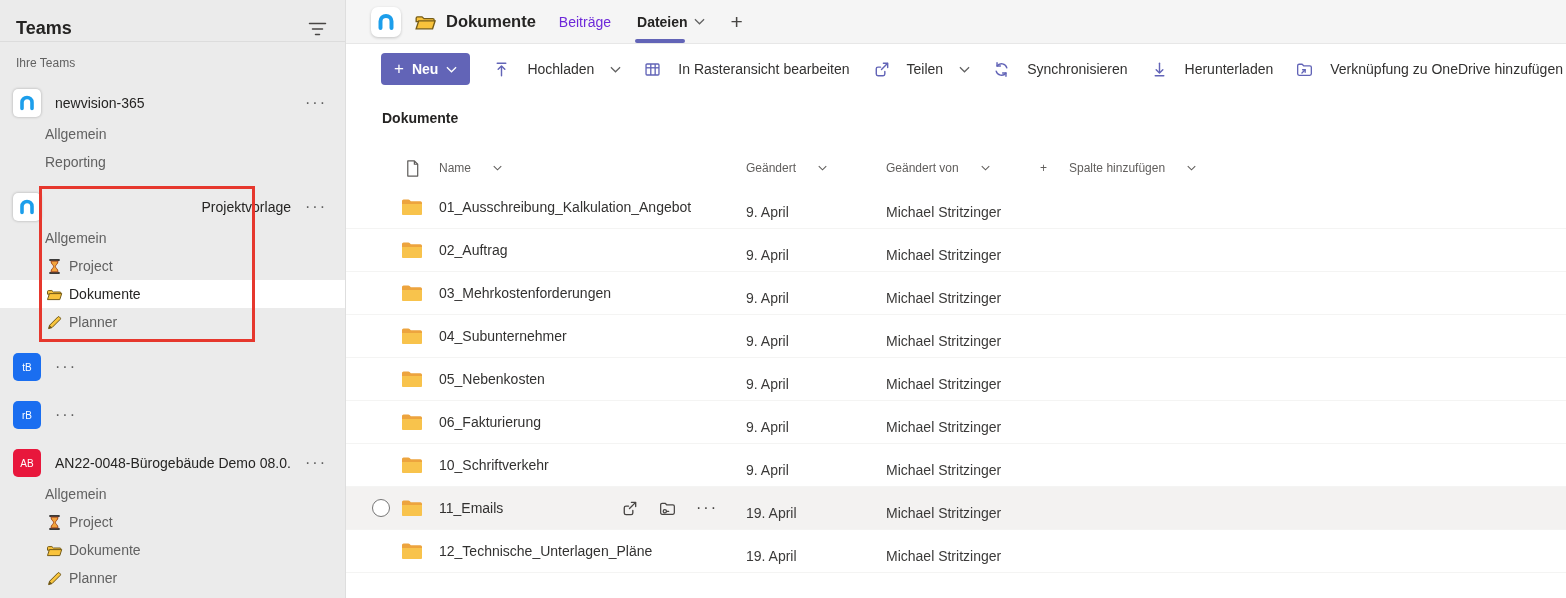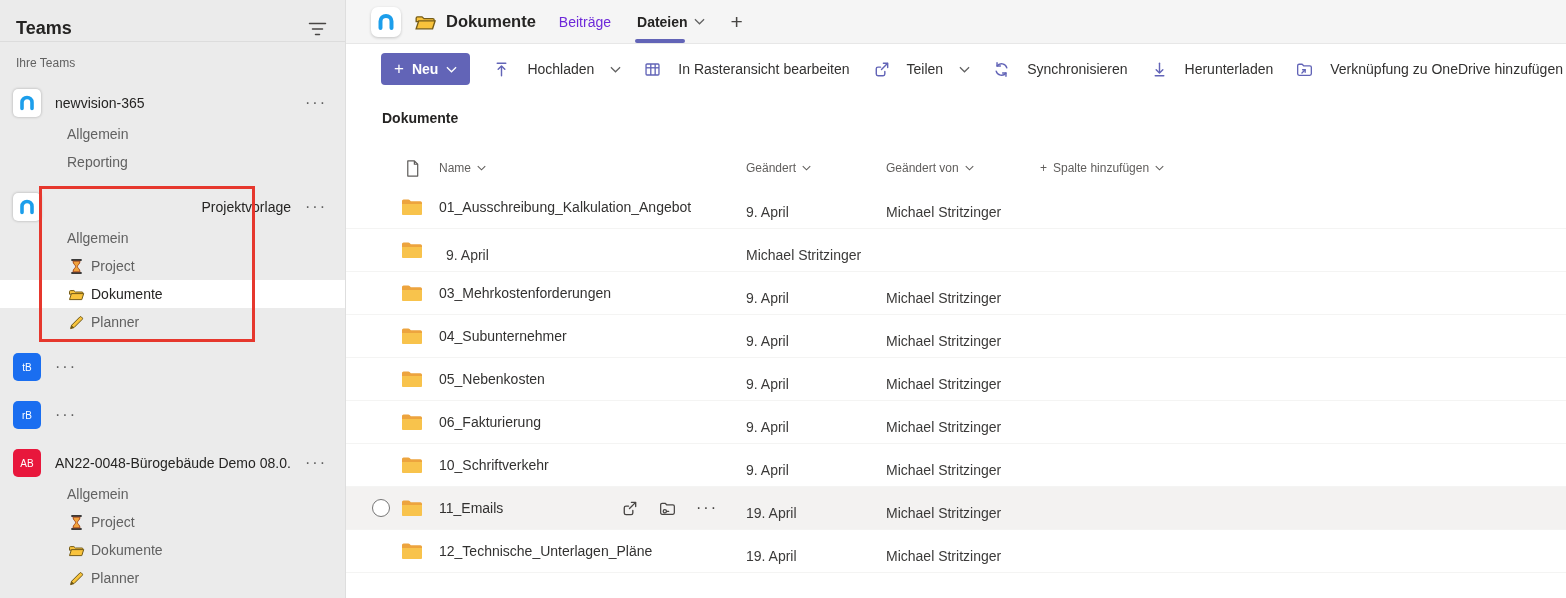--- a/index.html
+++ b/index.html
@@ -18,21 +18,21 @@
   .sb-title { font-size:18px; font-weight:700; color:#252423; }
   .sb-label { margin:14px 16px 0; height:18px; font-size:12px; color:#616161; }
   .team-row { height:34px; margin-top:12px; display:flex; align-items:center; padding:0 18px 0 13px; gap:14px; cursor:pointer; }
   .team-row.mt14 { margin-top:14px;text-align:right; }
   .avatar { width:28px; height:28px; border-radius:5px; flex-shrink:0; display:flex; align-items:center; justify-content:center; font-size:10px; color:#fff; }
   .avatar.logo { background:#fff; box-shadow:0 0 3px rgba(0,0,0,.28); }
   .avatar.blue { background:#1a6ef0; }
   .avatar.red  { background:#e8173c; }
   .team-name { flex:1; font-size:14px; color:#252423; white-space:nowrap; overflow:hidden; }
   .more-dots { color:#616161; font-size:16px; letter-spacing:2px; line-height:10px; cursor:pointer; }
-  .channel { height:28px; display:flex; align-items:center; padding-left:67px; gap:6px; font-size:14px; color:#616161; cursor:pointer; }
+  .channel { height:28px; display:flex; align-items:center; padding-left:45px; gap:6px; font-size:14px; color:#616161; cursor:pointer; }
   .channel.selected { background:#fff; color:#252423; }
   .ch-icon { width:18px; display:flex; justify-content:center; }
   .annotation-box { position:absolute; left:39px; top:186px; width:216px; height:156px; border:3px solid #e6372d; pointer-events:none; z-index:5; }
 
   
   .main { flex:1; min-width:0; display:flex; flex-direction:column; background:#fff; }
   .tabbar { height:44px; flex-shrink:0; background:#f5f5f5; border-bottom:1px solid #e7e7e7; display:flex; align-items:center; padding:0 16px 0 25px; }
   .app-logo { width:30px; height:30px; border-radius:7px; background:#fff; box-shadow:0 1px 3px rgba(0,0,0,.2); display:flex; align-items:center; justify-content:center; }
   .hdr-folder { margin-left:13px; }
   .tab-title { margin-left:9px; font-size:16.5px; font-weight:700; color:#252423; }
@@ -46,21 +46,21 @@
   .btn-new { height:32px; background:#6264b7; color:#fff; border:none; border-radius:4px; display:flex; align-items:center; gap:8px; padding:0 13px; font-family:inherit; font-size:14px; font-weight:700; cursor:pointer; }
   .btn-new .plus { font-size:17px; font-weight:400; }
   .tb-item { display:flex; align-items:center; gap:16px; font-size:14px; color:#323130; cursor:pointer; white-space:nowrap; }
   .tb-more { color:#323130; margin-left:4px; }
   .chev { flex-shrink:0; }
 
   .lib-title { margin:24px 0 0 36px; font-size:14px; font-weight:700; color:#252423; line-height:19px; }
 
   .grid { display:grid; grid-template-columns:28px 36px 300px 140px 170px 1fr; align-items:center; padding-left:20px; }
   .col-header { height:36px; margin-top:22px; font-size:12px; color:#605e5c; }
-  .col-h { display:flex; align-items:center; gap:6px; cursor:pointer; }
+  .col-h { display:flex; align-items:center; gap:22px; cursor:pointer; }
   .col-h.pad { padding-left:16px; }
   .cell-icon { display:flex; justify-content:center; }
   .name-h { padding-left:9px; }
 
   .row { height:43px; border-bottom:1px solid #f4f4f3; font-size:14px; cursor:pointer; }
   .row.hovered { background:#f3f2f1; }
   .name-cell { padding-left:9px; display:flex; align-items:center; min-width:0; }
   .fname { color:#323130; white-space:nowrap; overflow:hidden; text-overflow:ellipsis; }
   .row-actions { margin-left:auto; display:flex; align-items:center; gap:19px; padding-right:12px; }
   .mod-cell, .modby-cell { padding-left:16px; color:#3b3a39; white-space:nowrap;margin-top:10px; }
@@ -358,20 +358,23 @@
   </div>
 
   <div class="grid row">
     <span></span>
     <span class="cell-icon">
         <svg width="24" height="20" viewBox="0 0 22 19">
           <path d="M1.5 3.9c0-.8.7-1.5 1.5-1.5h4.6c.4 0 .8.2 1.1.5l1.2 1.2h9.1c.8 0 1.5.7 1.5 1.5v10c0 .8-.7 1.5-1.5 1.5H3c-.8 0-1.5-.7-1.5-1.5z" fill="#eda43e"></path>
           <path d="M1.5 6.6h19v9c0 .8-.7 1.5-1.5 1.5H3c-.8 0-1.5-.7-1.5-1.5z" fill="#f8c34c"></path>
         </svg>
       </span>
+    <span class="name-cell">
+        <span class="fname">02_Auftrag</span>
+      </span>
     <span class="mod-cell">9. April</span>
     <span class="modby-cell">Michael Stritzinger</span>
     <span></span>
   </div>
 
   <div class="grid row">
     <span></span>
     <span class="cell-icon">
         <svg width="24" height="20" viewBox="0 0 22 19">
           <path d="M1.5 3.9c0-.8.7-1.5 1.5-1.5h4.6c.4 0 .8.2 1.1.5l1.2 1.2h9.1c.8 0 1.5.7 1.5 1.5v10c0 .8-.7 1.5-1.5 1.5H3c-.8 0-1.5-.7-1.5-1.5z" fill="#eda43e"></path>

